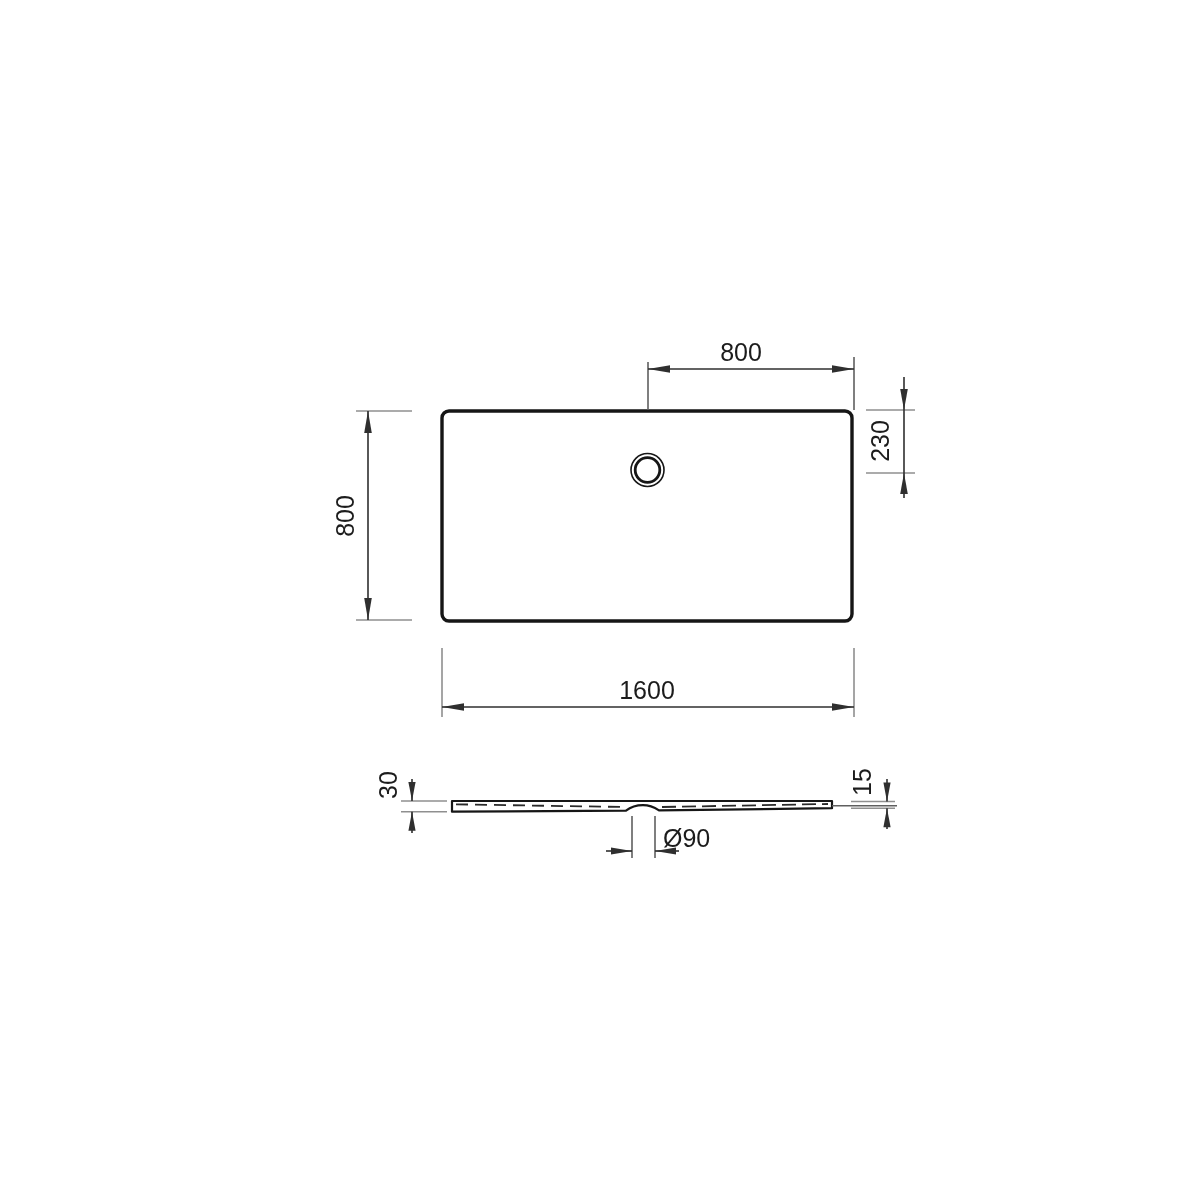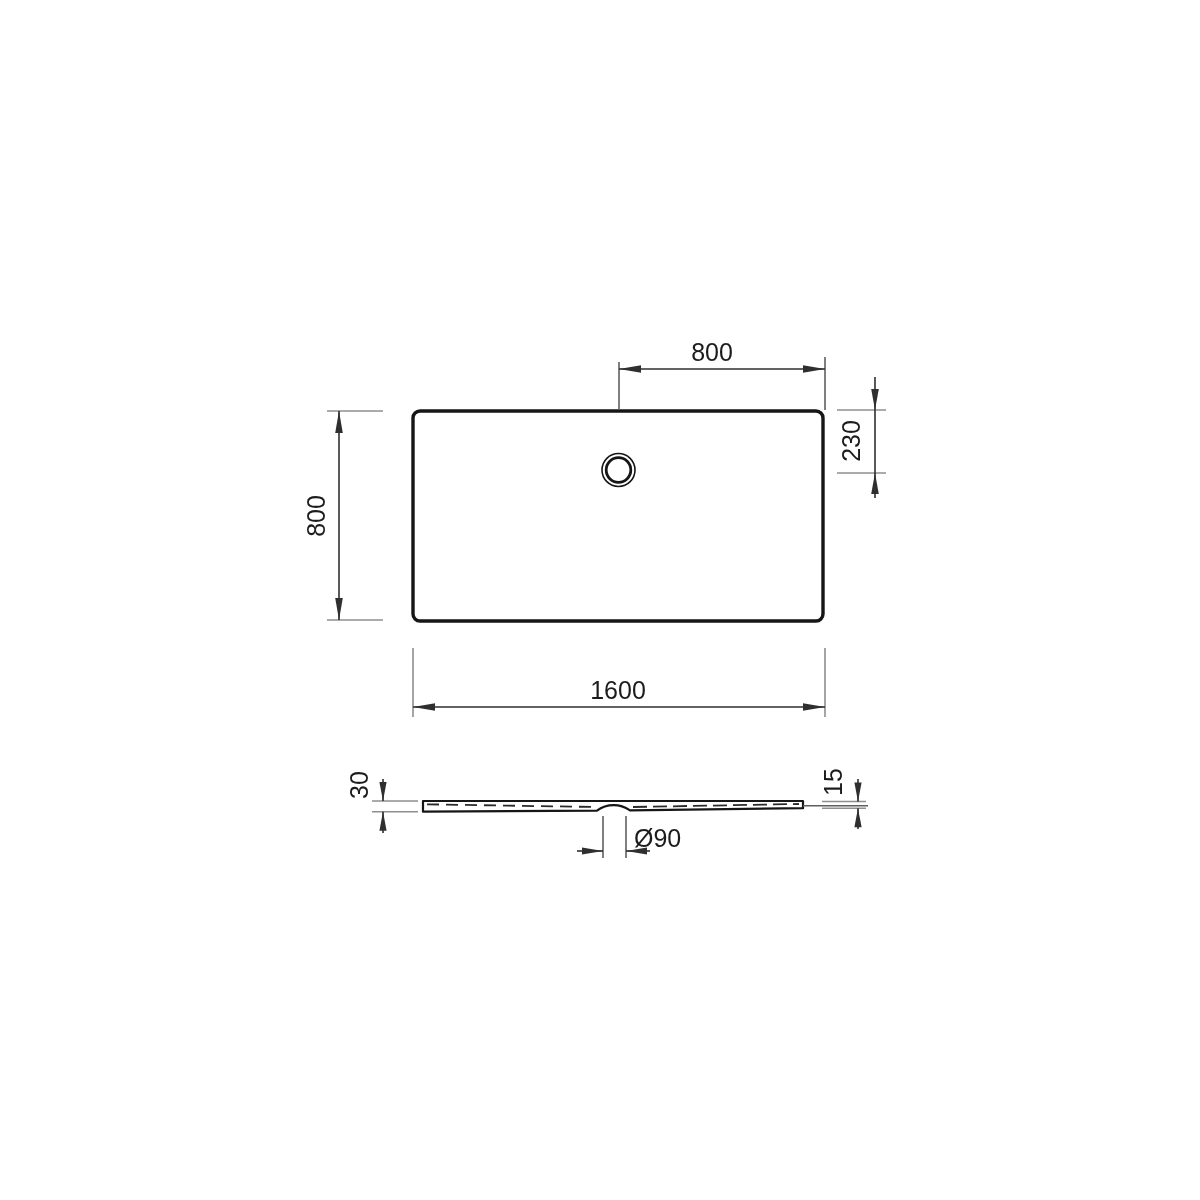--- a/index.html
+++ b/index.html
@@ -4,20 +4,21 @@
 <style>
   html, body {
     margin: 0;
     padding: 0;
     background: var(--background, #ffffff);
   }
   .canvas-wrap {
     width: 1055px;
     height: 1200px;
     background: var(--background, #ffffff);
+    margin-left: 29px;
   }
   svg { display: block; }
 
   .outline {
     stroke: var(--object_line, #161616);
     stroke-width: 3.4;
     fill: #ffffff;
   }
   .profile {
     stroke: var(--object_line, #161616);

